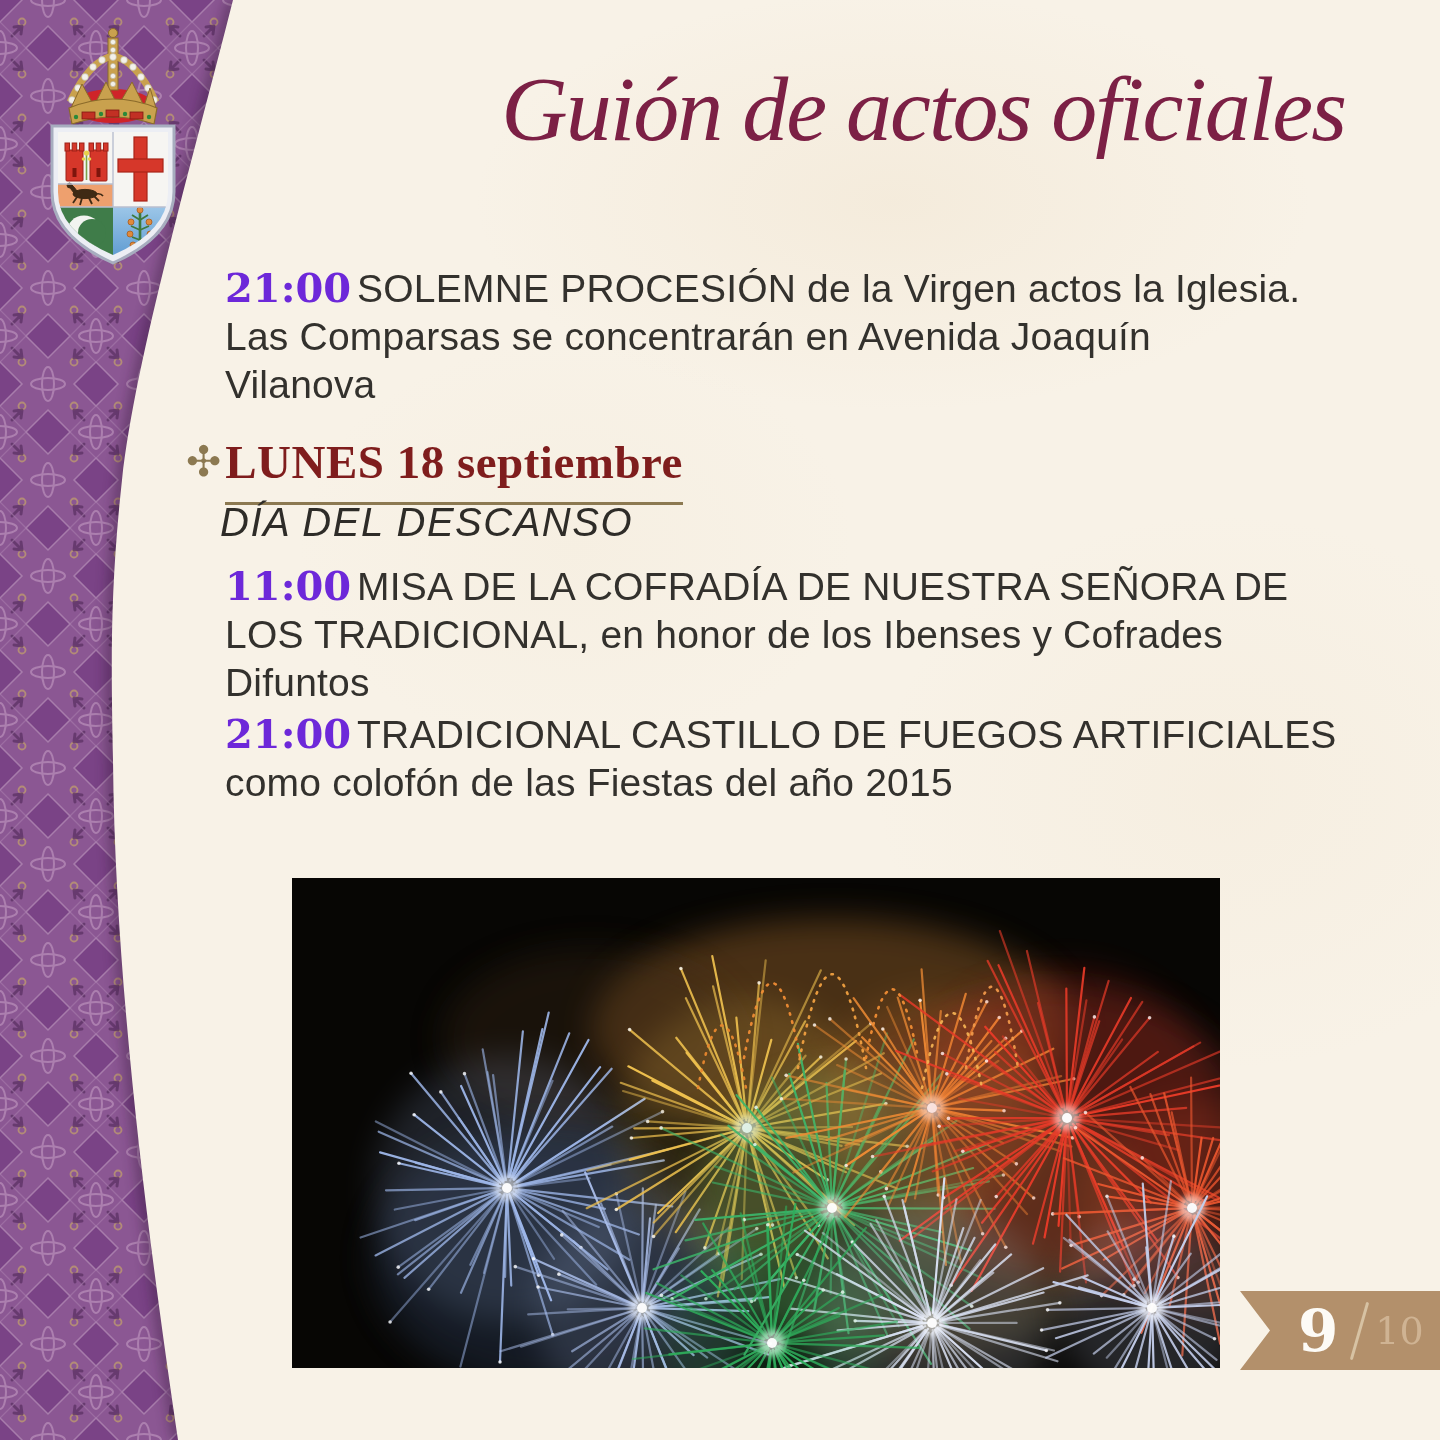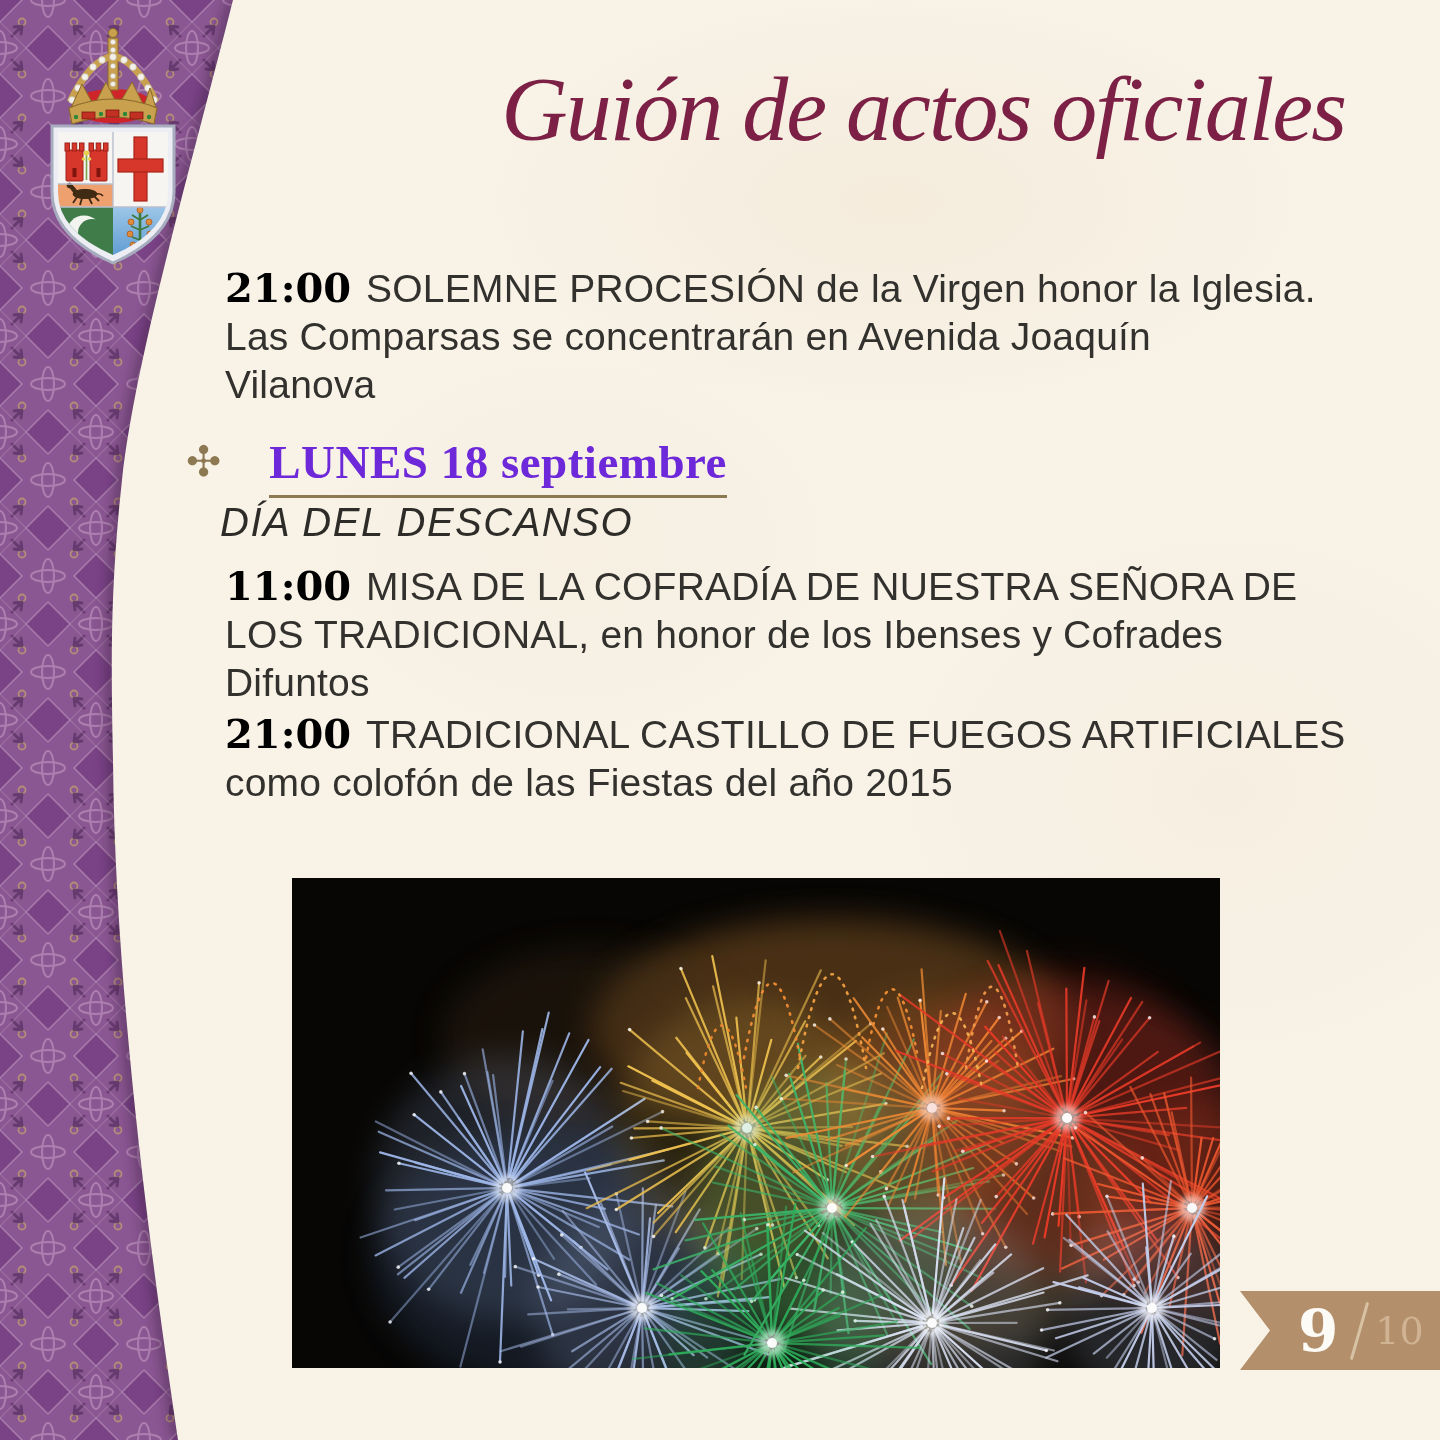--- a/index.html
+++ b/index.html
@@ -28,36 +28,36 @@
     font-size:92px;line-height:1.12;letter-spacing:-2px;color:#7c2045;margin:0;
   }
   .subtitle{
     font-family:"Liberation Serif", serif;font-style:italic;font-weight:bold;
     font-size:56px;line-height:1.1;color:#7c2045;margin:6px 0 0 0;
   }
 
   
   .evt{left:225px;width:1160px;font-size:39px;line-height:48px;color:#33312d;letter-spacing:.2px;}
   .evt .time{
-    font-family:"DejaVu Serif", serif;font-weight:bold;font-size:40px;color:#000000;
-    margin-right:15px;letter-spacing:0px;
+    font-family:"DejaVu Serif", serif;font-weight:bold;font-size:40px;color:#6d28d9;
+    margin-right:6px;letter-spacing:0px;
   }
   .evt .evt-text{white-space:pre-line;}
   #evt-0{top:264px;}
   #evt-1{top:562px;}
   #evt-2{top:710px;}
 
   .day-heading{left:186px;top:436px;display:flex;align-items:flex-start;}
   .day-marker{
     color:#8c7951;font-size:42px;line-height:52px;margin-right:4px;
     font-family:"DejaVu Sans", sans-serif;
   }
   .day-title{
     font-family:"Liberation Serif", serif;font-weight:bold;font-size:47px;line-height:52px;
-    color:#6d28d9;border-bottom:3px solid #8c7951;padding-bottom:7px;letter-spacing:.5px;margin-left:44px;
+    color:#7f1d1d;border-bottom:3px solid #8c7951;padding-bottom:14px;letter-spacing:.5px;
   }
   .day-subheading{
     left:220px;top:498px;font-style:italic;font-size:40px;line-height:48px;
     color:#2e2c28;letter-spacing:1.5px;
   }
 
   
   .photo{left:292px;top:878px;width:928px;height:490px;background:#070604;}
   .photo svg{display:block;}
 
@@ -255,21 +255,21 @@
       <path d="M75,110 V185 M20,162 H75 M20,185 H130" stroke="#b9bfd0" stroke-width="1.4" fill="none"></path>
     </g>
   </g>
 </svg>
 
 <div class="layer title-block">
   <h1 class="main-title">Guión de actos oficiales</h1>
 </div>
 
 <div class="layer evt" id="evt-0">
-  <span class="time">21:00</span><span class="evt-text">SOLEMNE PROCESIÓN de la Virgen honor la Iglesia.
+  <span class="time">21:00</span><span class="evt-text">SOLEMNE PROCESIÓN de la Virgen actos la Iglesia.
 Las Comparsas se concentrarán en Avenida Joaquín
 Vilanova</span>
 </div>
 
 <div class="layer day-heading">
   <span class="day-marker">✣</span>
   <span class="day-title">LUNES 18 septiembre</span>
 </div>
 <div class="layer day-subheading">DÍA DEL DESCANSO</div>
 

